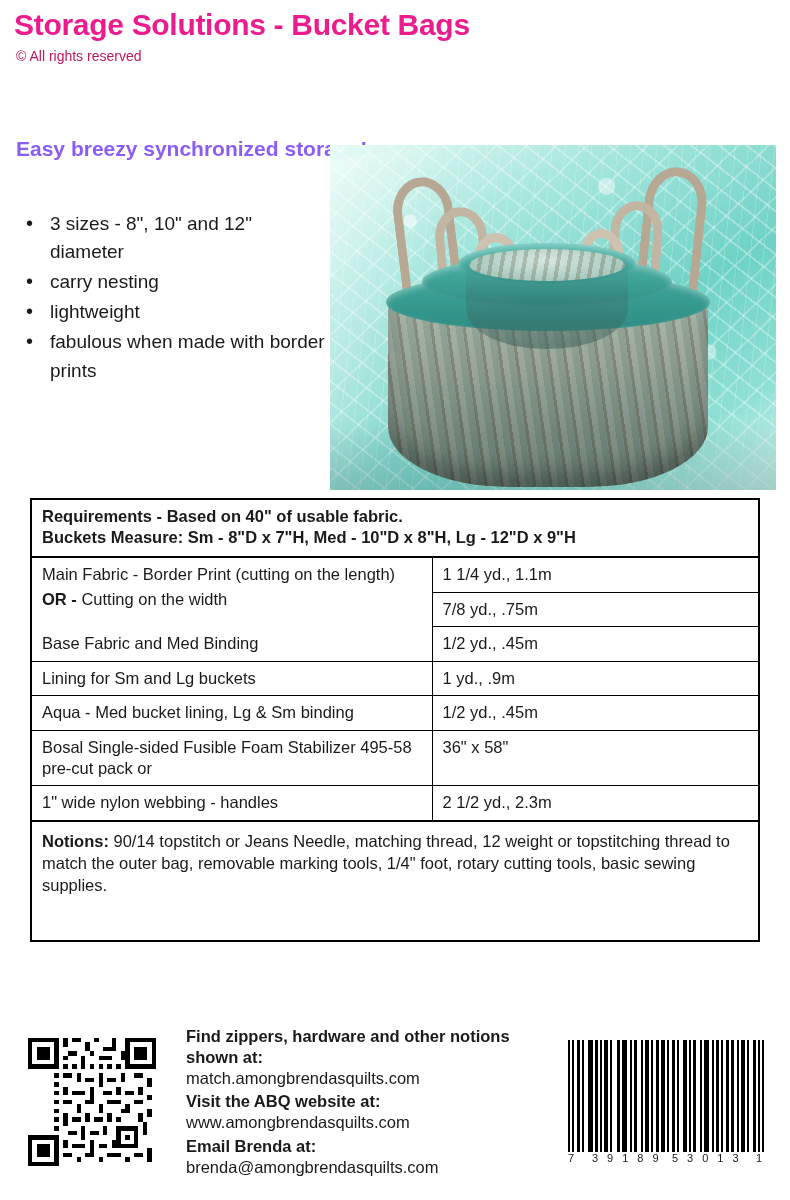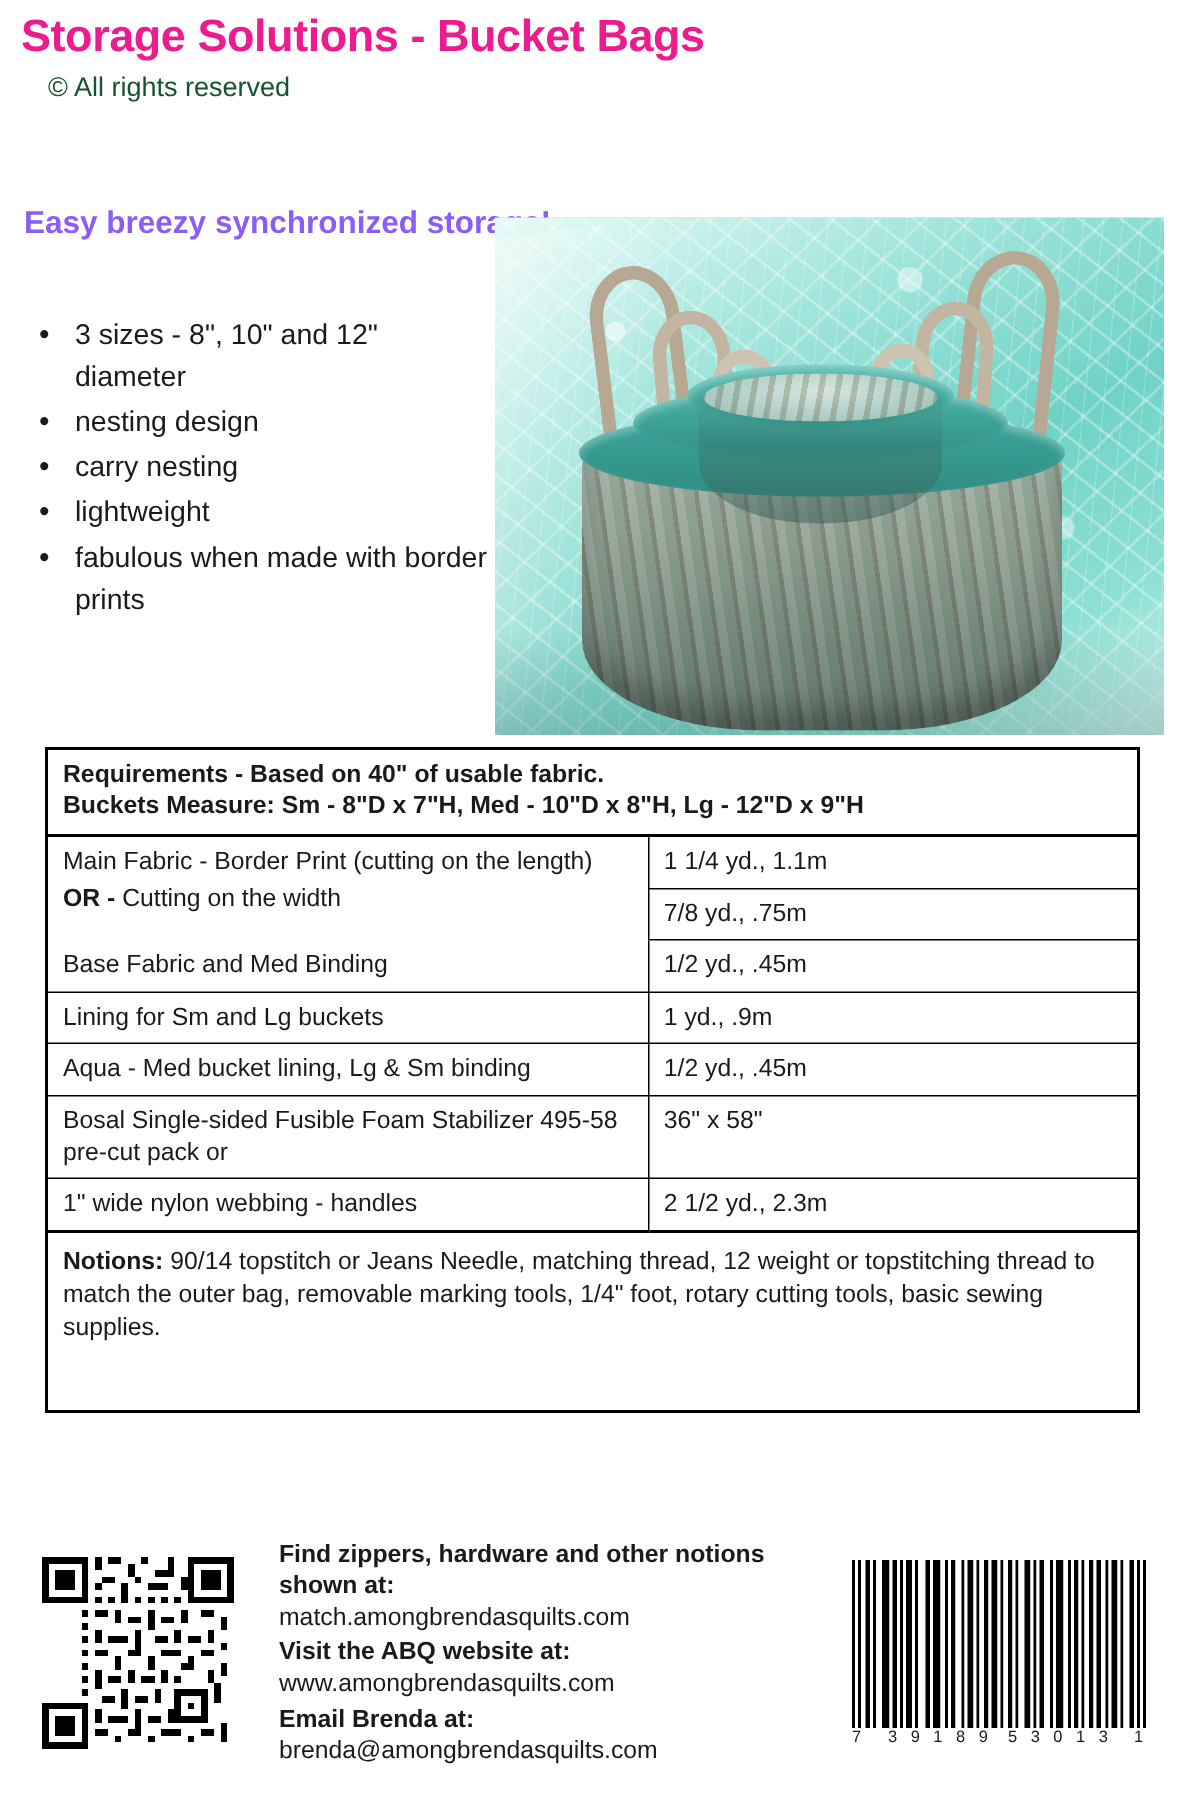--- a/index.html
+++ b/index.html
@@ -21,23 +21,23 @@
     position: absolute;
     left: 14px; top: 8px;
     font-size: 30px;
     font-weight: bold;
     color: #ec1c8e;
     letter-spacing: -0.3px;
     white-space: nowrap;
   }
   .copyright {
     position: absolute;
-    left: 32px; top: 48px;
-    font-size: 18px;
-    color: #14532d;
+    left: 16px; top: 48px;
+    font-size: 14px;
+    color: #be185d;
   }
   .tagline {
     position: absolute;
     left: 16px; top: 112px;
     font-size: 21px;
     font-weight: bold;
     color: #8b5cf6;
     margin-top: 25px;
   }
 
@@ -231,21 +231,20 @@
 <body>
 
 <div class="page">
 
   <div class="title">Storage Solutions - Bucket Bags</div>
   <div class="copyright">© All rights reserved</div>
   <div class="tagline">Easy breezy synchronized storage!</div>
 
   <ul class="features">
     <li>3 sizes - 8", 10" and 12" diameter</li>
-    <li>nesting design</li>
     <li>carry nesting</li>
     <li>lightweight</li>
     <li>fabulous when made with border prints</li>
   </ul>
 
   <div class="photo">
     <div class="cloth"></div>
     <div class="cloth-fold"></div>
     <div class="table-shadow"></div>
 

